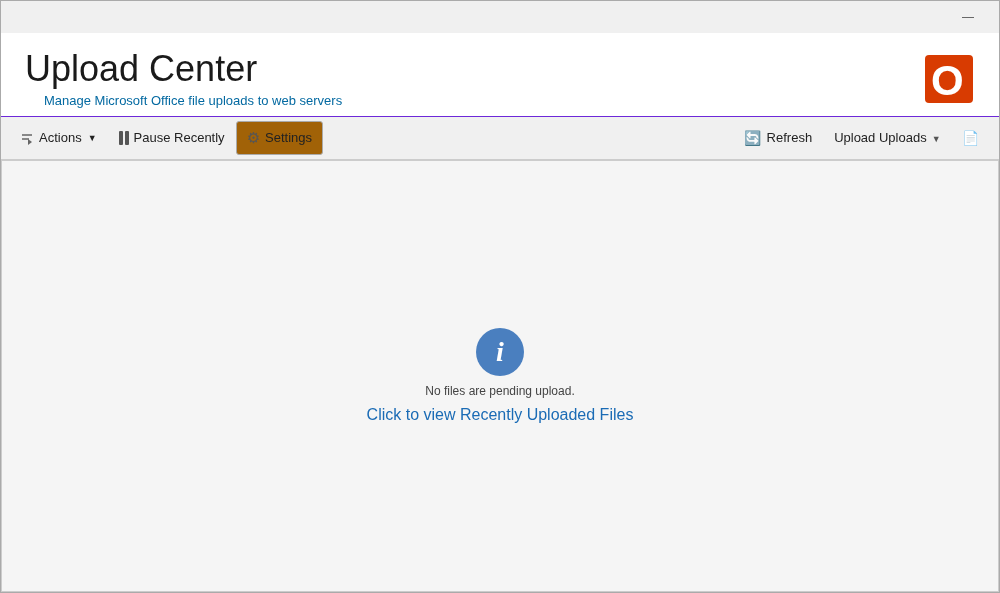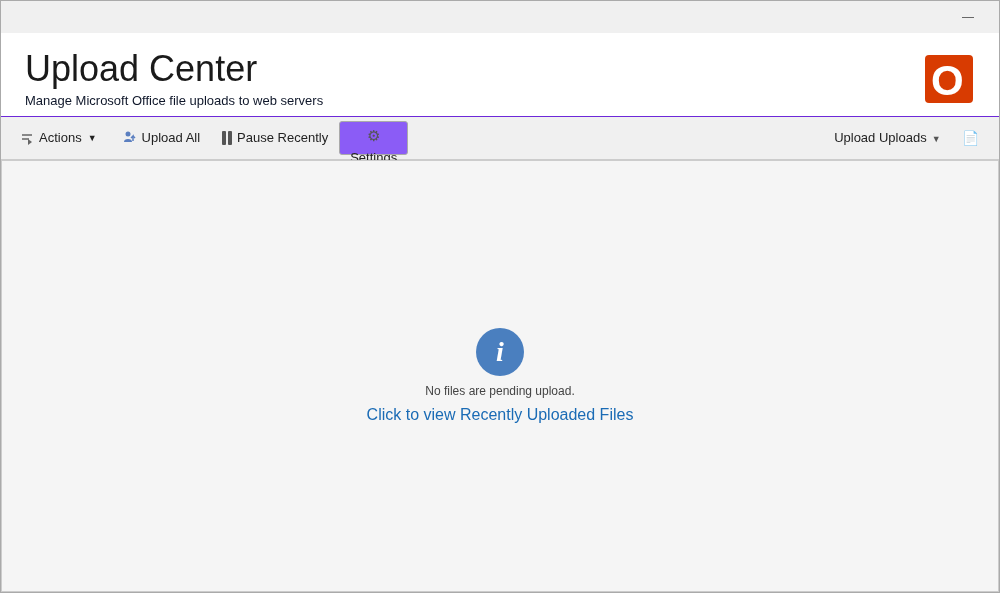--- a/index.html
+++ b/index.html
@@ -60,22 +60,23 @@
 
     .app-title {
       font-size: 36px;
       font-weight: 300;
       color: #1a1a1a;
       line-height: 1.1;
     }
 
     .app-subtitle {
       font-size: 13px;
-      color: #0f172a;
+      color: #0369a1;
       margin-top: 4px;
+      margin-left: 19px;
     }
 
     .header-logo {
       display: flex;
       align-items: center;
       margin-top: 4px;
     }
 
     
     .office-logo {
@@ -104,23 +105,22 @@
       border: 1px solid transparent;
       border-radius: 3px;
       cursor: pointer;
       font-size: 13px;
       color: #222;
       height: 34px;
       white-space: nowrap;
     }
 
     .toolbar-btn.active, .toolbar-btn.pressed {
-      background: #8b5cf6;
+      background: #a16207;
       border-color: #aaa;
-      flex-direction: column;
     }
 
     .toolbar-spacer {
       flex: 1;
     }
 
     .chevron-down {
       font-size: 9px;
       margin-left: 1px;
     }
@@ -253,49 +253,40 @@
         <svg width="14" height="14" viewBox="0 0 14 14" fill="none" xmlns="http://www.w3.org/2000/svg">
           <line x1="2" y1="4" x2="12" y2="4" stroke="#666" stroke-width="1.5"></line>
           <polygon points="8,8 12,11 8,14" fill="#666"></polygon>
           <line x1="2" y1="8" x2="9" y2="8" stroke="#666" stroke-width="1.5"></line>
         </svg>
       </span>
       <span>Actions</span>
       <span class="chevron-down">▼</span>
     </button>
 
-    <button class="toolbar-btn">
-      <span class="btn-icon">
-        <svg width="18" height="18" viewBox="0 0 18 18" fill="none" xmlns="http://www.w3.org/2000/svg">
-
-          <circle cx="9" cy="5" r="2.5" fill="#5b7fc0"></circle>
-          <path d="M5 13 Q5 10 9 10 Q13 10 13 13" fill="#5b7fc0"></path>
-
-          <polyline points="14,12 14,7 12,9" fill="none" stroke="#5b7fc0" stroke-width="1.5"></polyline>
-          <polyline points="14,7 16,9" fill="none" stroke="#5b7fc0" stroke-width="1.5"></polyline>
-        </svg>
-      </span>
-      <span>Upload All</span>
-    </button>
 
     <button class="toolbar-btn">
       <span class="btn-icon icon-pause">
         <span></span>
         <span></span>
       </span>
       <span>Pause Recently</span>
     </button>
 
     <button class="toolbar-btn pressed">
       <span class="btn-icon icon-gear"></span>
       <span>Settings</span>
     </button>
 
     <div class="toolbar-spacer"></div>
 
+    <button class="toolbar-btn">
+      <span class="btn-icon icon-refresh"></span>
+      <span>Refresh</span>
+    </button>
 
     <button class="toolbar-btn">
       <span>Upload Uploads</span>
       <span class="dropdown-arrow"></span>
     </button>
 
     <button class="toolbar-btn">
       <span class="btn-icon icon-doc"></span>
     </button>
 

